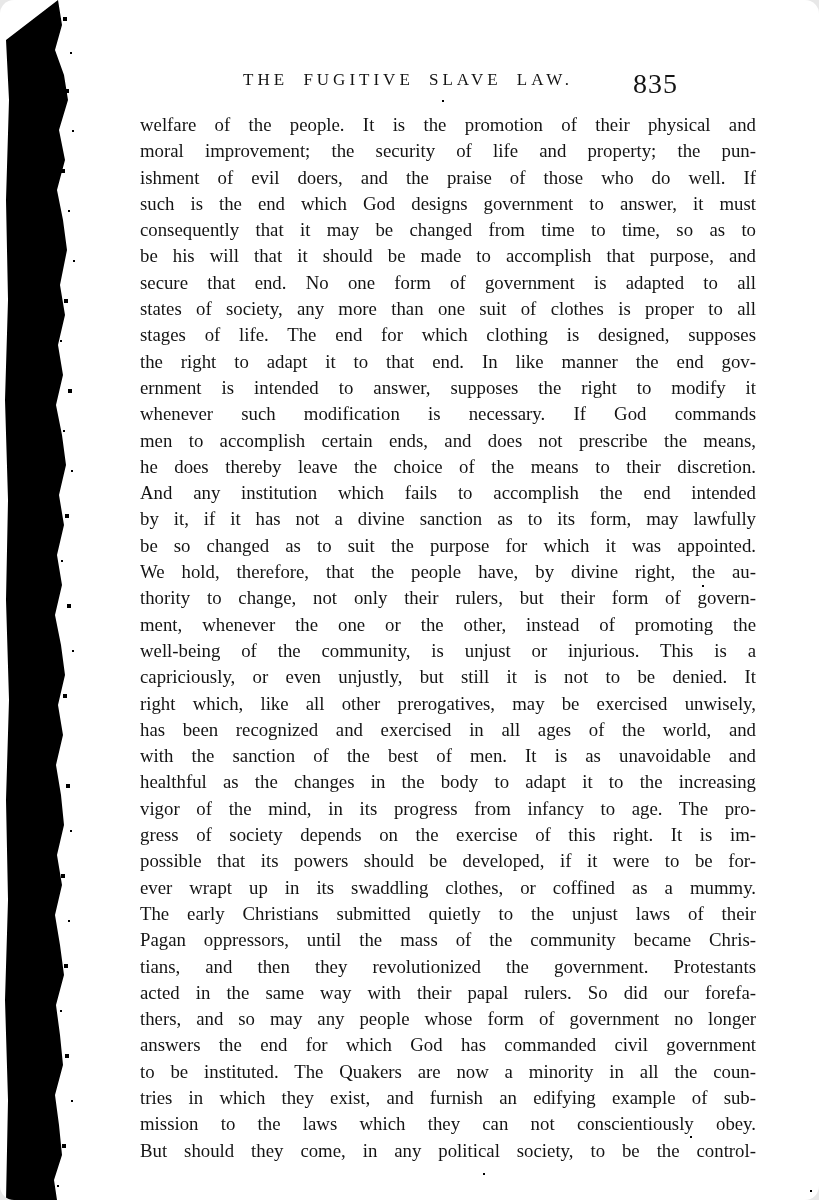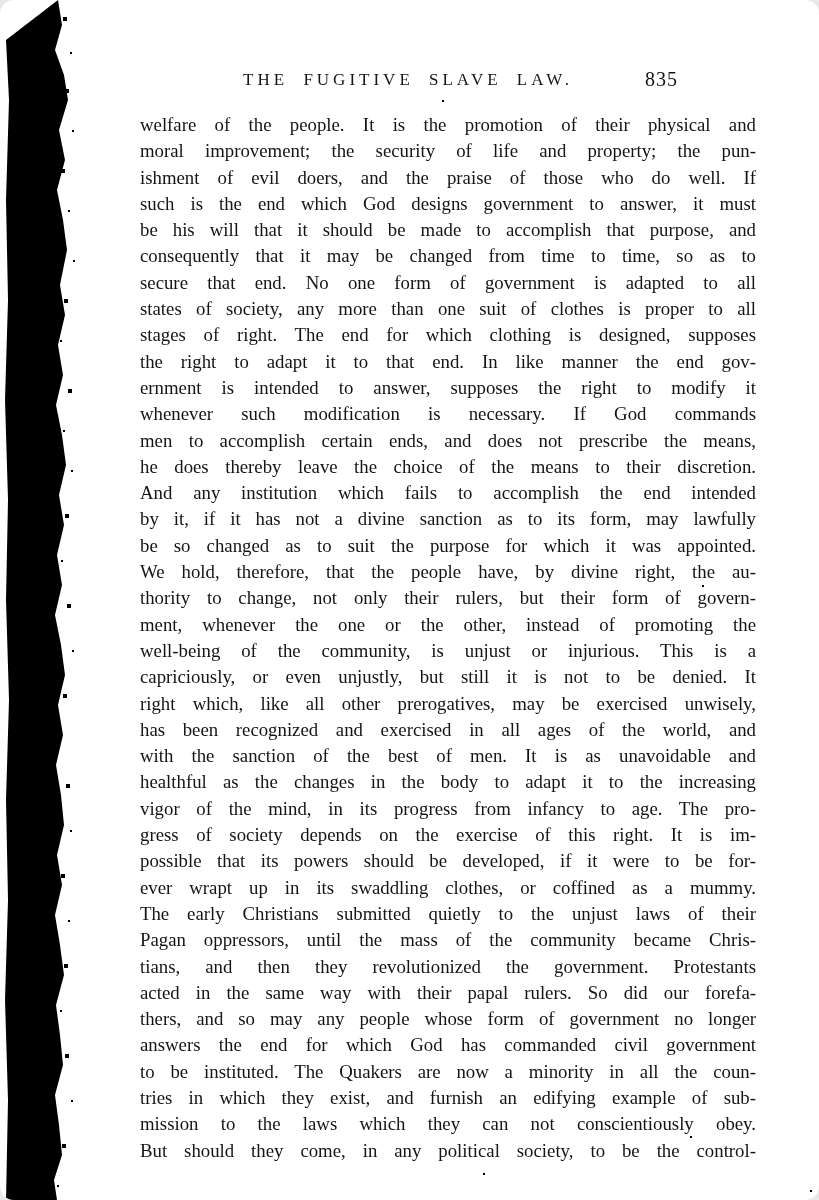--- a/index.html
+++ b/index.html
@@ -85,21 +85,21 @@
     font-size: 17px;
     letter-spacing: 4px;
     word-spacing: 7px;
     white-space: nowrap;
   }
 
   .page-number {
     position: absolute;
     right: 66px;
     top: -2px;
-    font-size: 20px;
+    font-size: 28px;
     letter-spacing: 1px;
   }
 
   .page-text {
     position: absolute;
     top: 112px;
     left: 140px;
     width: 616px;
   }
 
@@ -124,25 +124,25 @@
   <div class="page-header">
     <span class="running-title">THE FUGITIVE SLAVE LAW.</span>
     <span class="page-number">835</span>
   </div>
 
   <div class="page-text">
       <div class="text-line">welfare of the people.  It is the promotion of their physical and</div>
       <div class="text-line">moral improvement; the security of life and property; the pun-</div>
       <div class="text-line">ishment of evil doers, and the praise of those who do well.  If</div>
       <div class="text-line">such is the end which God designs government to answer, it must</div>
+      <div class="text-line">consequently that it may be changed from time to time, so as to</div>
       <div class="text-line">be his will that it should be made to accomplish that purpose, and</div>
-      <div class="text-line">consequently that it may be changed from time to time, so as to</div>
       <div class="text-line">secure that end.  No one form of government is adapted to all</div>
       <div class="text-line">states of society, any more than one suit of clothes is proper to all</div>
-      <div class="text-line">stages of right.  The end for which clothing is designed, supposes</div>
+      <div class="text-line">stages of life.  The end for which clothing is designed, supposes</div>
       <div class="text-line">the right to adapt it to that end.  In like manner the end gov-</div>
       <div class="text-line">ernment is intended to answer, supposes the right to modify it</div>
       <div class="text-line">whenever such modification is necessary.  If God commands</div>
       <div class="text-line">men to accomplish certain ends, and does not prescribe the means,</div>
       <div class="text-line">he does thereby leave the choice of the means to their discretion.</div>
       <div class="text-line">And any institution which fails to accomplish the end intended</div>
       <div class="text-line">by it, if it has not a divine sanction as to its form, may lawfully</div>
       <div class="text-line">be so changed as to suit the purpose for which it was appointed.</div>
       <div class="text-line">We hold, therefore, that the people have, by divine right, the au-</div>
       <div class="text-line">thority to change, not only their rulers, but their form of govern-</div>

